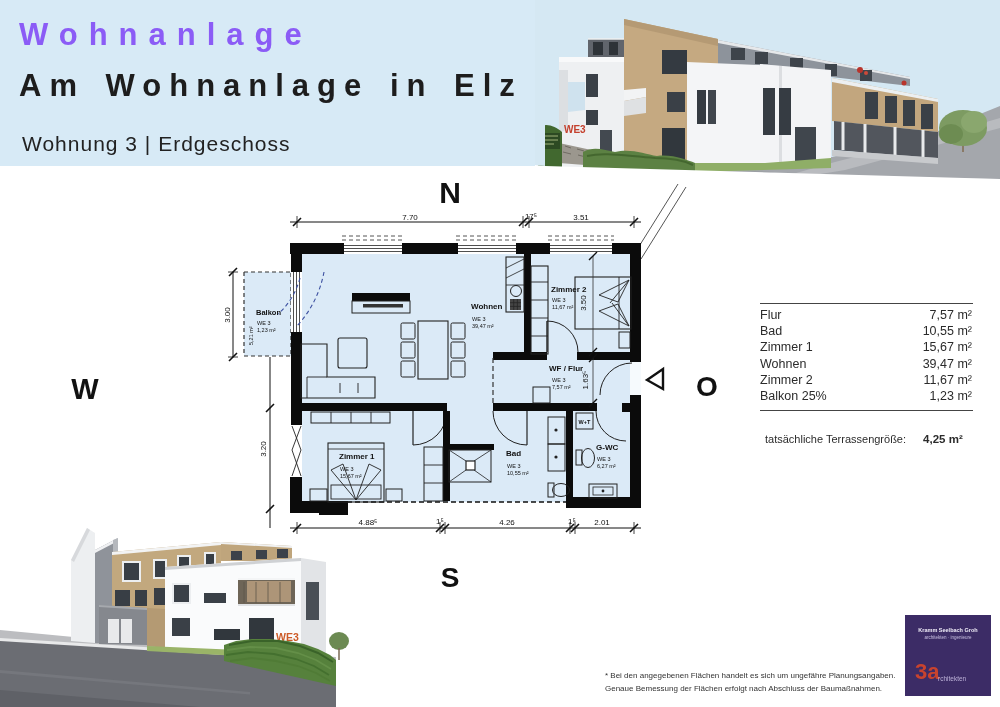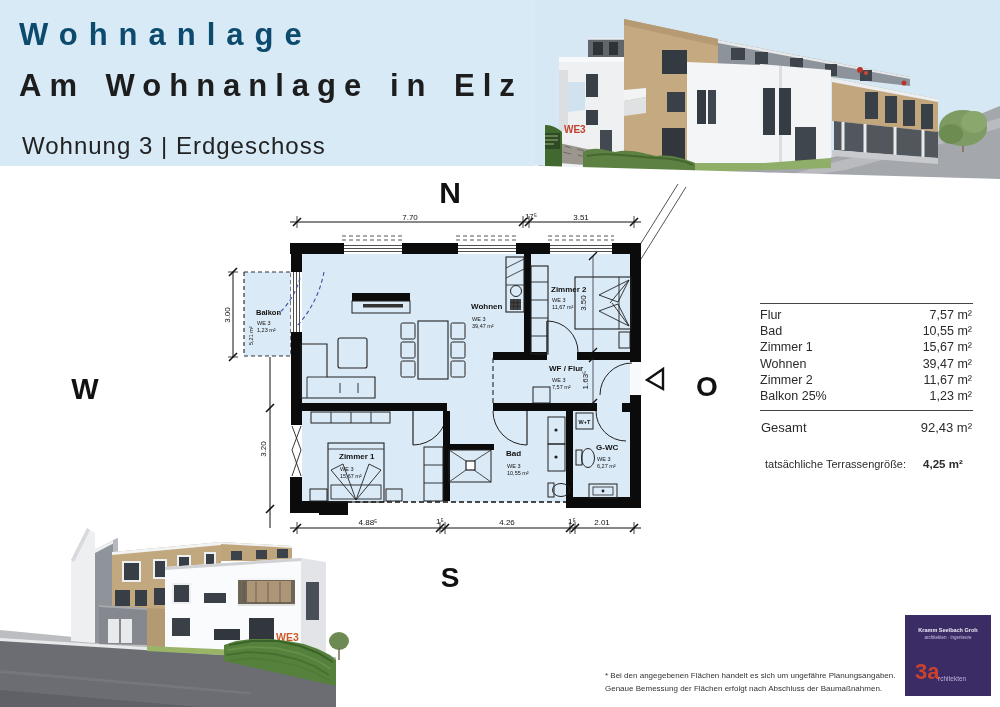--- a/index.html
+++ b/index.html
@@ -5,25 +5,25 @@
   html,body{margin:0;padding:0;} table td{line-height:14.2px;}
   body{width:1000px;height:707px;position:relative;background:#ffffff;
        font-family:"Liberation Sans", sans-serif;overflow:hidden;}
   .abs{position:absolute;}
 </style>
 </head>
 <body>
 
 <div class="abs" style="left:0;top:0;width:553px;height:166px;background:#d7eaf6;"></div>
 
-<div class="abs" style="left:19px;top:17px;font-size:31px;font-weight:bold;color:#0c4a6e;letter-spacing:11px;">Wohnanlage</div>
+<div class="abs" style="left:19px;top:17px;font-size:31px;font-weight:bold;color:#8b5cf6;letter-spacing:11px;">Wohnanlage</div>
 
 <div class="abs" style="left:19px;top:68px;font-size:31px;font-weight:bold;color:#1d1d1d;letter-spacing:8px;word-spacing:4px;">Am Wohnanlage in Elz</div>
 
-<div class="abs" style="left:22px;top:132px;font-size:24px;color:#222;letter-spacing:1px;">Wohnung 3 | Erdgeschoss</div>
+<div class="abs" style="left:22px;top:132px;font-size:21px;color:#222;letter-spacing:1px;">Wohnung 3 | Erdgeschoss</div>
 
 <svg class="abs" style="left:535px;top:0;font-family:'Liberation Sans',sans-serif;" width="465" height="182" viewBox="0 0 465 182">
 <g id="render-top">
 
 <rect x="0" y="0" width="465" height="170" fill="#d5e8f3"></rect>
 
 <path d="M10,167 L48,163 L160,168 L230,166 L297,157 L403,131 L465,106 L465,179 L10,176 Z" fill="#a4a7ac"></path>
 <path d="M240,179 L300,162 L410,134 L465,118 L465,128 L310,170 L255,179 Z" fill="#b9bbbf"></path>
 <path d="M60,178 L120,170 L240,172 L200,179 Z" fill="#8f9298"></path>
 
@@ -545,28 +545,20 @@
           <td style="text-align:right;">11,67 m²</td>
         </tr>
     <tr>
           <td style="padding:1px 0;">Balkon 25%</td>
           <td style="text-align:right;">1,23 m²</td>
         </tr>
   </tbody>
     </table>
   <div style="border-bottom:1px solid #444;margin-top:6px;"></div>
 
-  <table style="width:100%;border-collapse:collapse;font-size:13px;color:#2b2b2b;margin-top:9px;">
-    <tbody>
-        <tr>
-          <td>Gesamt</td>
-          <td style="text-align:right;">92,43 m²</td>
-        </tr>
-  </tbody>
-    </table>
 
   <div style="margin-top:22px;font-size:11px;white-space:nowrap;position:relative;left:5px;">tatsächliche Terrassengröße: <span style="font-weight:bold;font-size:11.5px;margin-left:14px;">4,25 m²</span></div>
 </div>
 
 <div class="abs" style="left:605px;top:669px;font-size:8px;color:#333;line-height:13px;">* Bei den angegebenen Flächen handelt es sich um ungefähre Planungsangaben.<br>Genaue Bemessung der Flächen erfolgt nach Abschluss der Baumaßnahmen.</div>
 
 <div class="abs" style="left:905px;top:615px;width:86px;height:81px;background:#3c2c66;">
   <div style="font-size:5.5px;font-weight:bold;color:#efecf7;text-align:center;margin-top:12px;">Kramm Seelbach Groh</div>
   <div style="font-size:4.5px;color:#c9c0e2;text-align:center;margin-top:2px;">architekten · ingenieure</div>
   <div style="position:absolute;left:10px;top:44px;font-size:22px;font-weight:bold;color:#c8432e;font-family:Liberation Sans, sans-serif;">3a</div>

